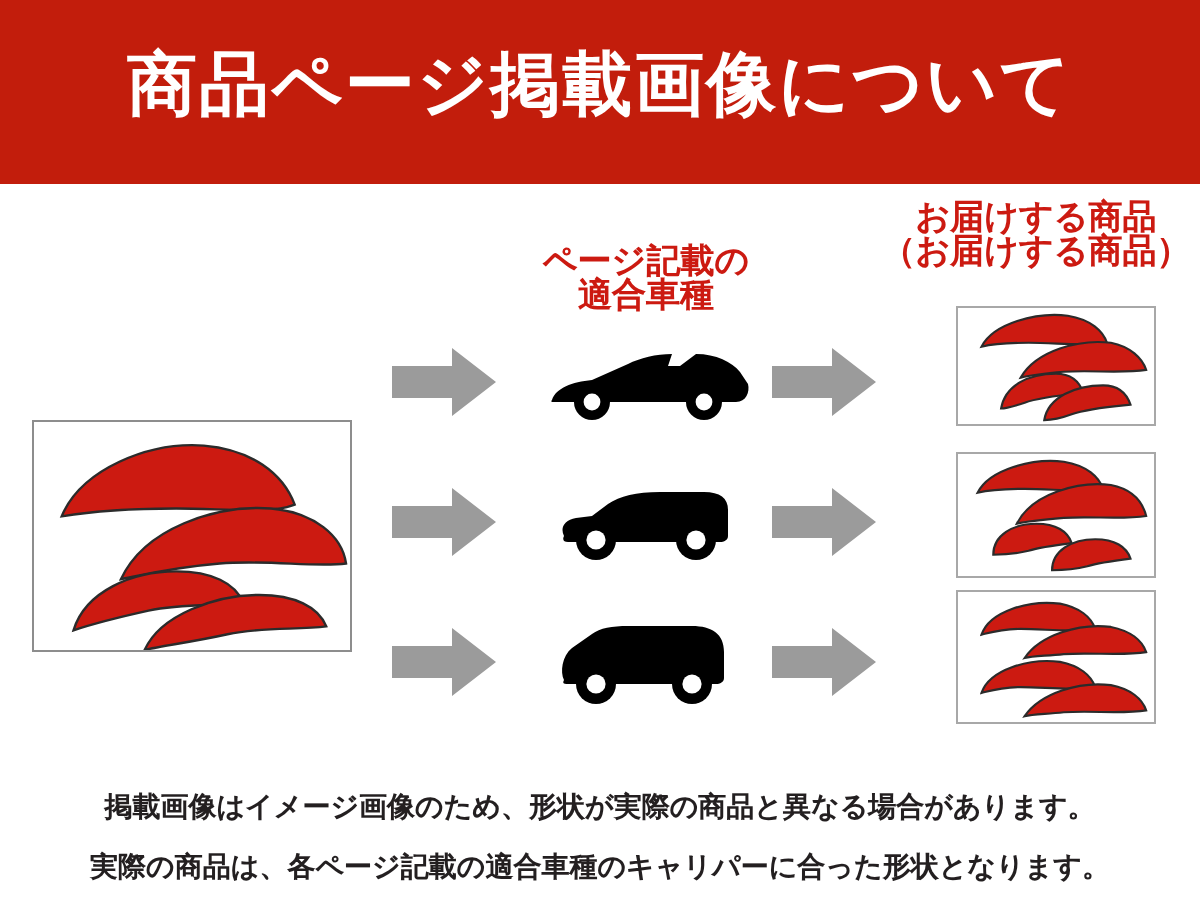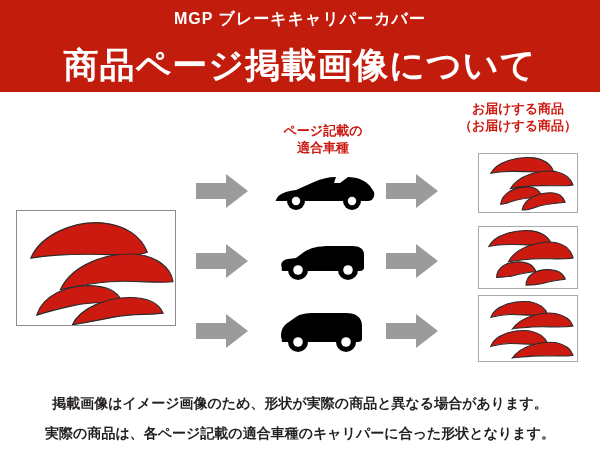--- a/index.html
+++ b/index.html
@@ -40,21 +40,21 @@
   
   .stage{
     position:absolute; left:0; top:92px; width:600px; height:288px;
     background:#ffffff;
   }
 
   
   .col-label{
     position:absolute;
     color:#cc1a11;
-    font-size:13px;
+    font-size:17px;
     font-weight:bold;
     line-height:17px;
     text-align:center;
     white-space:nowrap;
   }
   .label-left  { left:16px;  top:58px;  width:160px; }
   .label-mid   { left:250px; top:30px;  width:146px; }
   .label-right { left:438px; top:8px;   width:160px; }
 
   
@@ -108,21 +108,20 @@
     font-weight:bold;
     line-height:30px;
     text-align:center;
     white-space:nowrap;
   }
 </style>
 </head>
 <body>
 
 <div class="header">
-  <div class="header-sub">MGP ブレーキキャリパーカバー</div>
   <div class="header-title">商品ページ掲載画像について</div>
 </div>
 
 <div class="stage">
 
   <div class="col-label label-left">
   </div>
 
   <div class="source-box">
     <svg viewBox="0 0 160 116" preserveAspectRatio="none">

